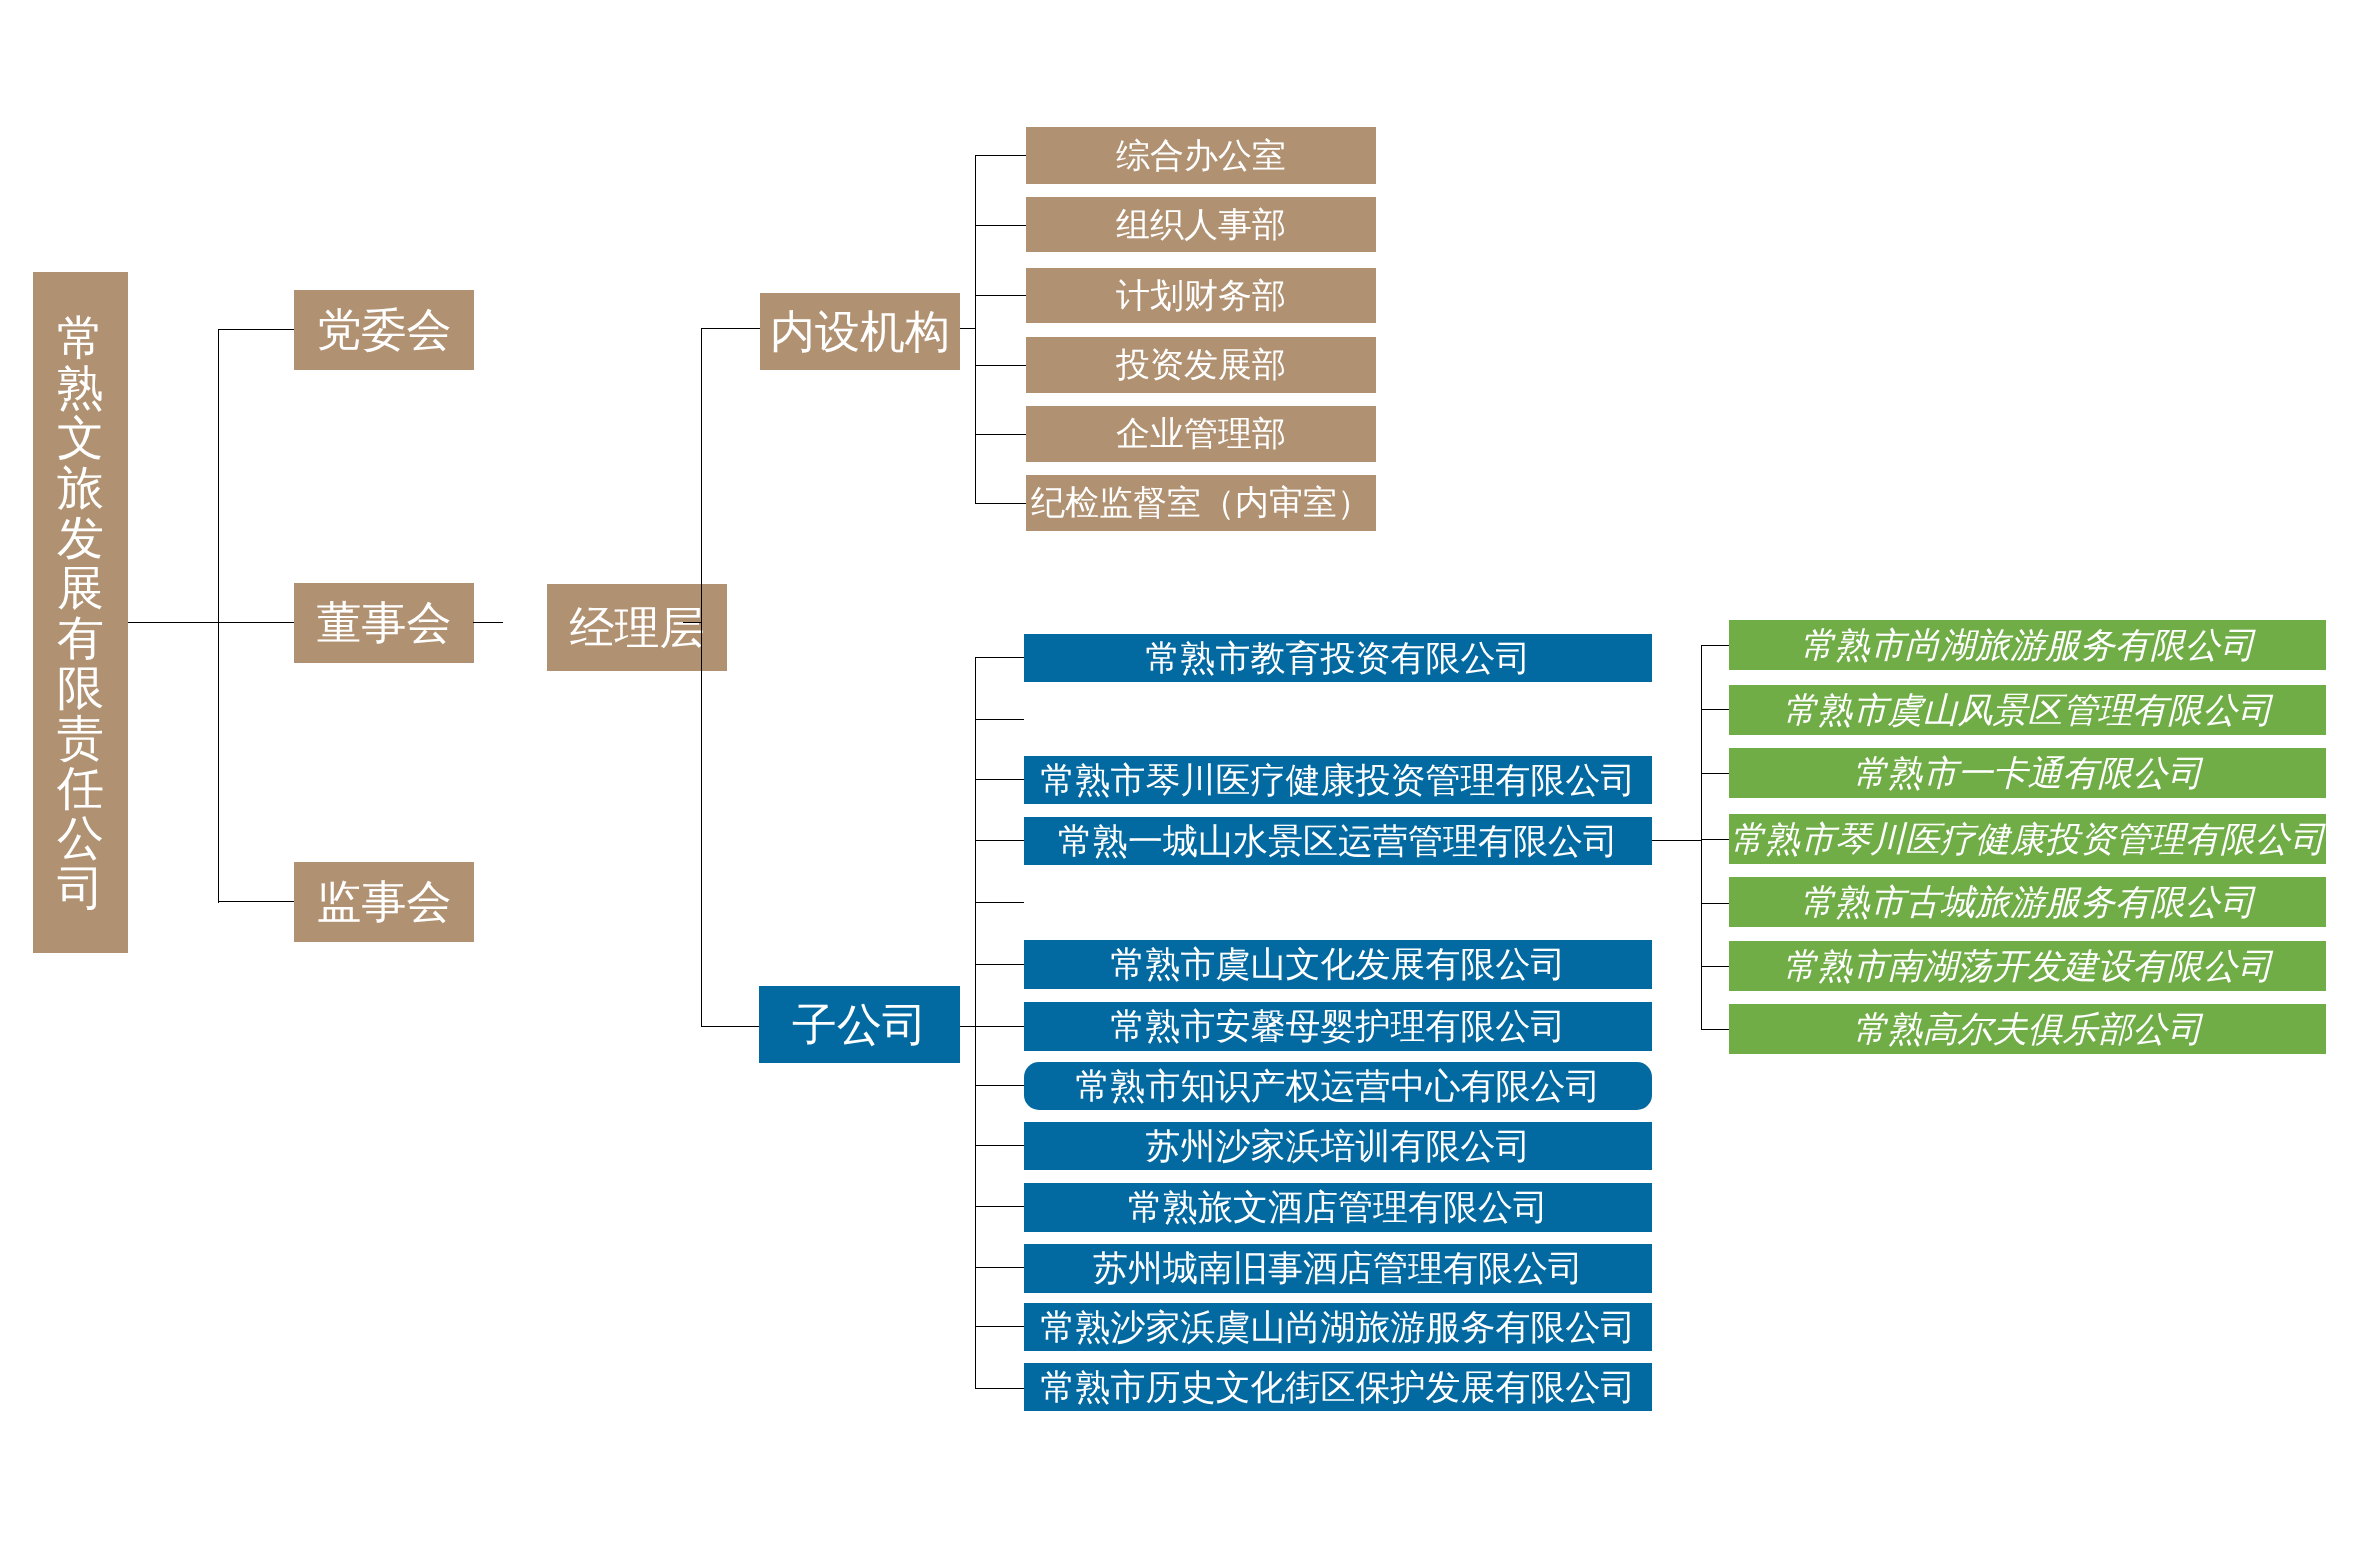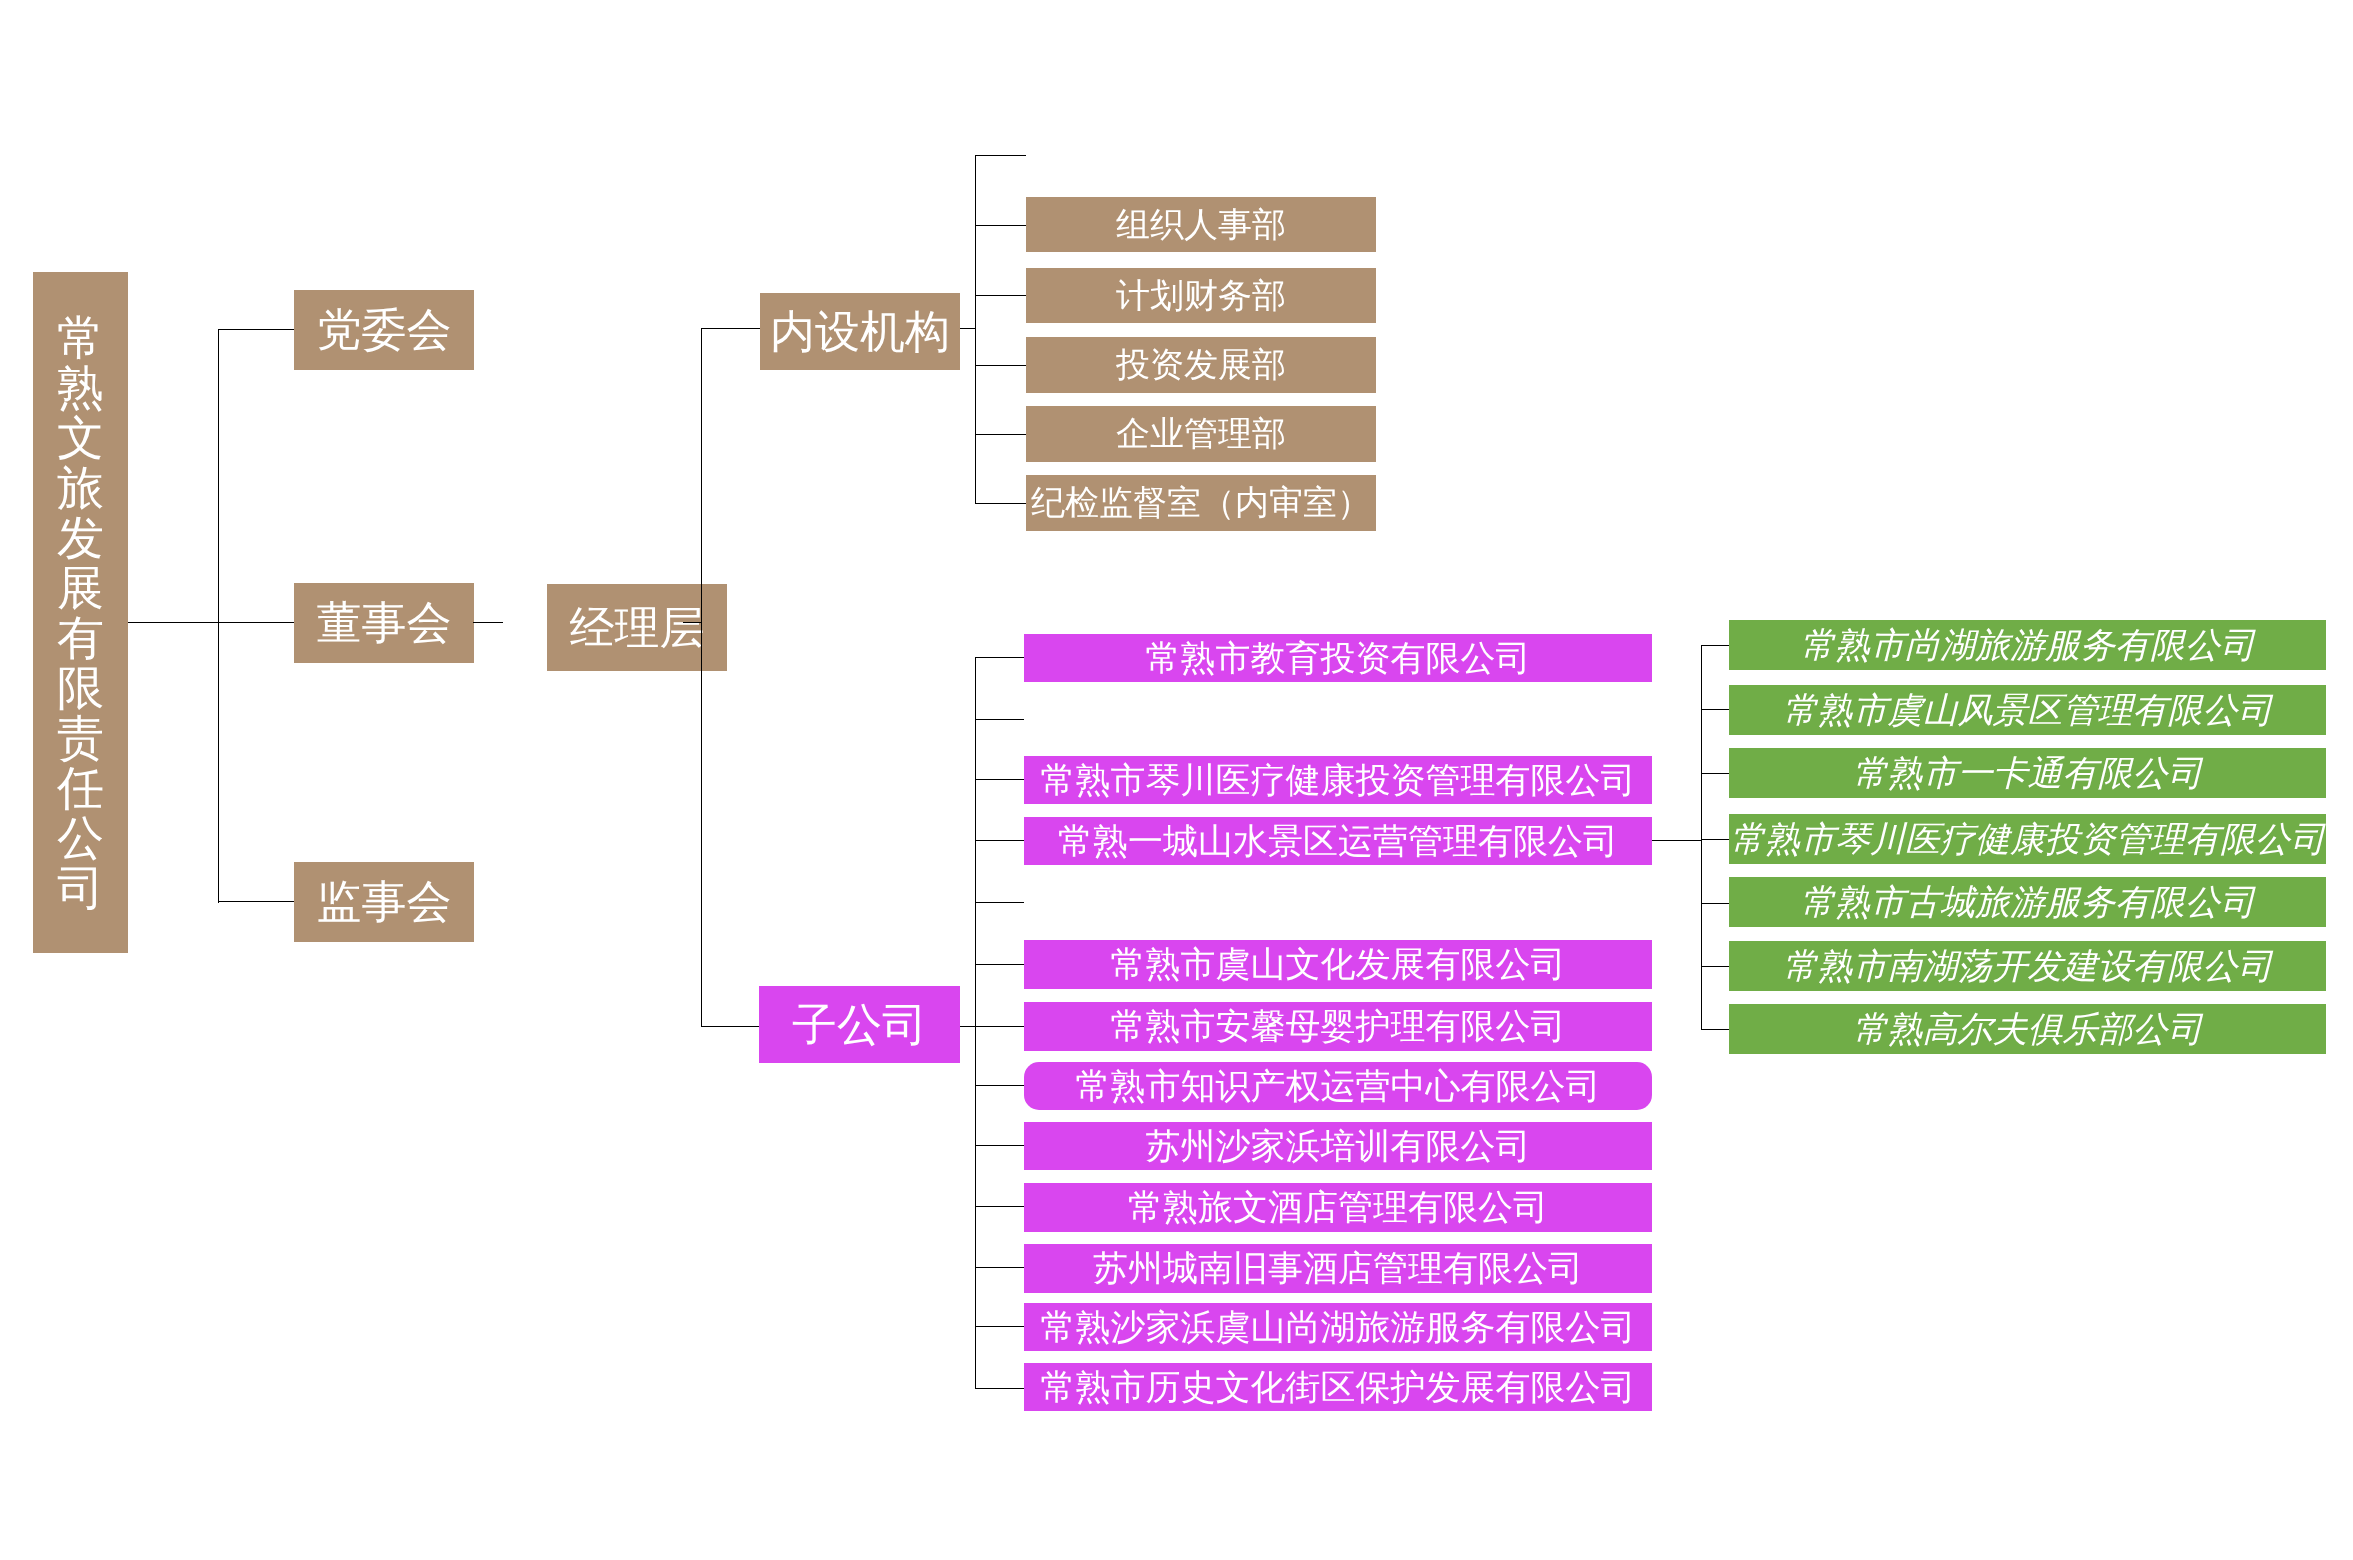--- a/index.html
+++ b/index.html
@@ -16,21 +16,21 @@
     display: flex;
     align-items: center;
     justify-content: center;
     color: #ffffff;
     white-space: nowrap;
     overflow: hidden;
     box-sizing: border-box;
   }
   .box .txt { display: inline-block; transform-origin: center center; }
   .c-gray { background: #B09172; }
-  .c-tan { background: #d946ef; }
+  .c-tan { background: #0369a1; }
   .c-green { background: #70AD47; }
   .root { flex-direction: column; }
   .root .vchar {
     display: block;
     font-size: 47px;
     line-height: 50px;
     height: 50px;
     text-align: center;
   }
   .lvl1 { font-size: 45px; }
@@ -96,20 +96,23 @@
   <div class="ln h" style="left:960px; top:328px; width:16.4px;"></div>
   <div class="ln v" style="left:975px; top:155px; height:349px;"></div>
 
   <div class="ln h" style="left:975px; top:155px; width:51px;"></div>
   <div class="ln h" style="left:975px; top:225px; width:51px;"></div>
   <div class="ln h" style="left:975px; top:295px; width:51px;"></div>
   <div class="ln h" style="left:975px; top:365px; width:51px;"></div>
   <div class="ln h" style="left:975px; top:434px; width:51px;"></div>
   <div class="ln h" style="left:975px; top:503px; width:51px;"></div>
 
+  <div class="box c-gray dept" style="left:1026px; top:127px; width:350px; height:57px;">
+    <span class="txt">综合办公室</span>
+  </div>
   <div class="box c-gray dept" style="left:1026px; top:197px; width:350px; height:55px;">
     <span class="txt">组织人事部</span>
   </div>
   <div class="box c-gray dept" style="left:1026px; top:268px; width:350px; height:55px;">
     <span class="txt">计划财务部</span>
   </div>
   <div class="box c-gray dept" style="left:1026px; top:337px; width:350px; height:56px;">
     <span class="txt">投资发展部</span>
   </div>
   <div class="box c-gray dept" style="left:1026px; top:406px; width:350px; height:56px;">

